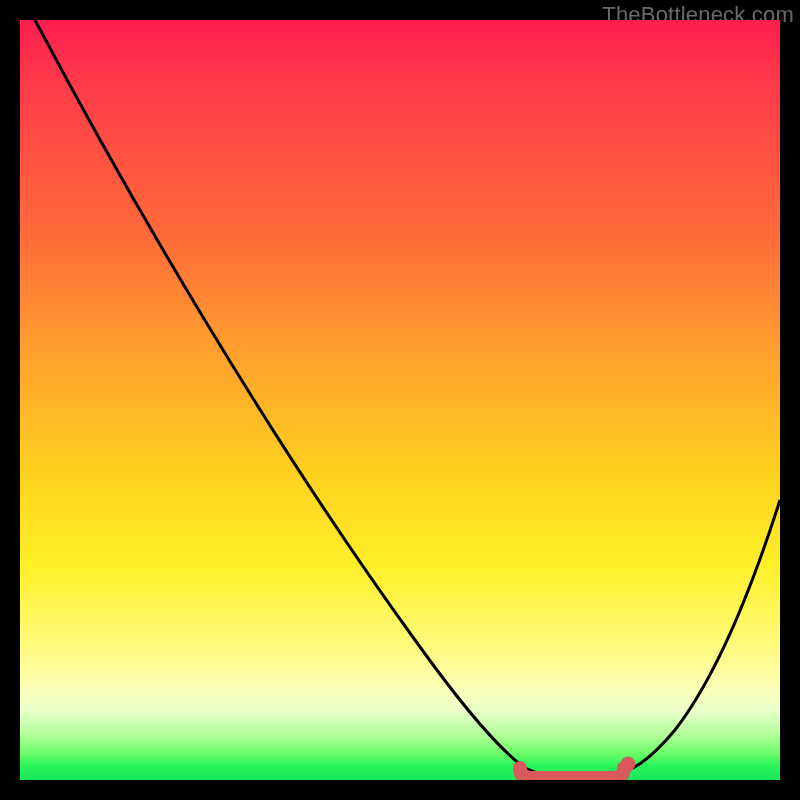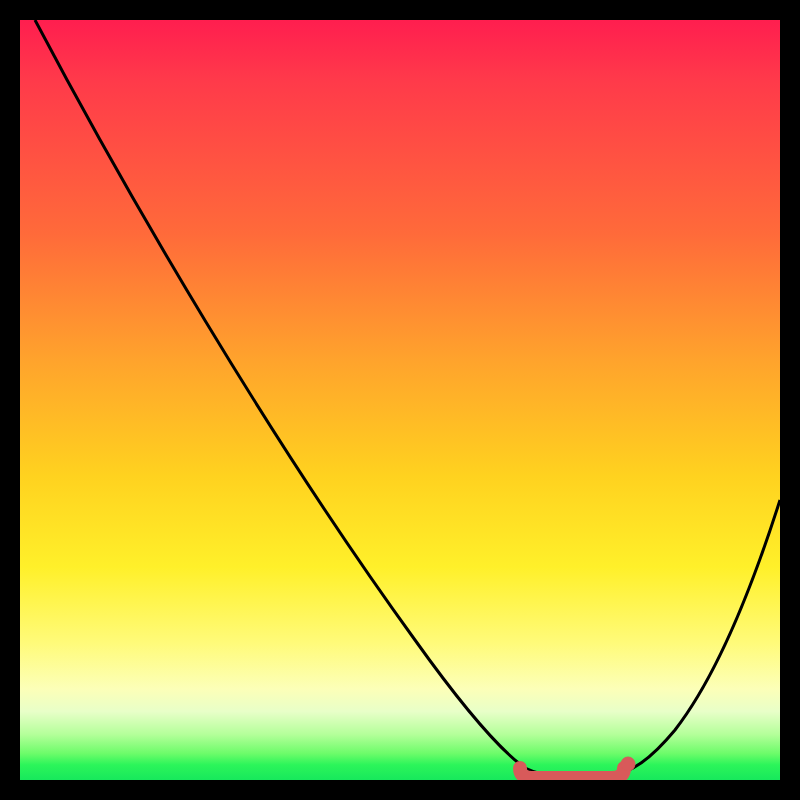--- a/index.html
+++ b/index.html
@@ -59,20 +59,21 @@
     font-weight: 500;
     letter-spacing: 0.2px;
     user-select: none;
   }
 </style>
 </head>
 <body>
 
 <div class="stage">
 
+  <div class="watermark">TheBottleneck.com</div>
 
   <div class="plot-area">
     <div class="gradient-bg"></div>
 
     <svg class="curve-svg" viewBox="0 0 760 760" preserveAspectRatio="none">
 
       <path fill="none" stroke="#000" stroke-width="3" d="M 15 0
                C 110 180, 250 420, 395 620
                C 445 690, 480 730, 505 748
                C 525 758, 560 760, 590 756

